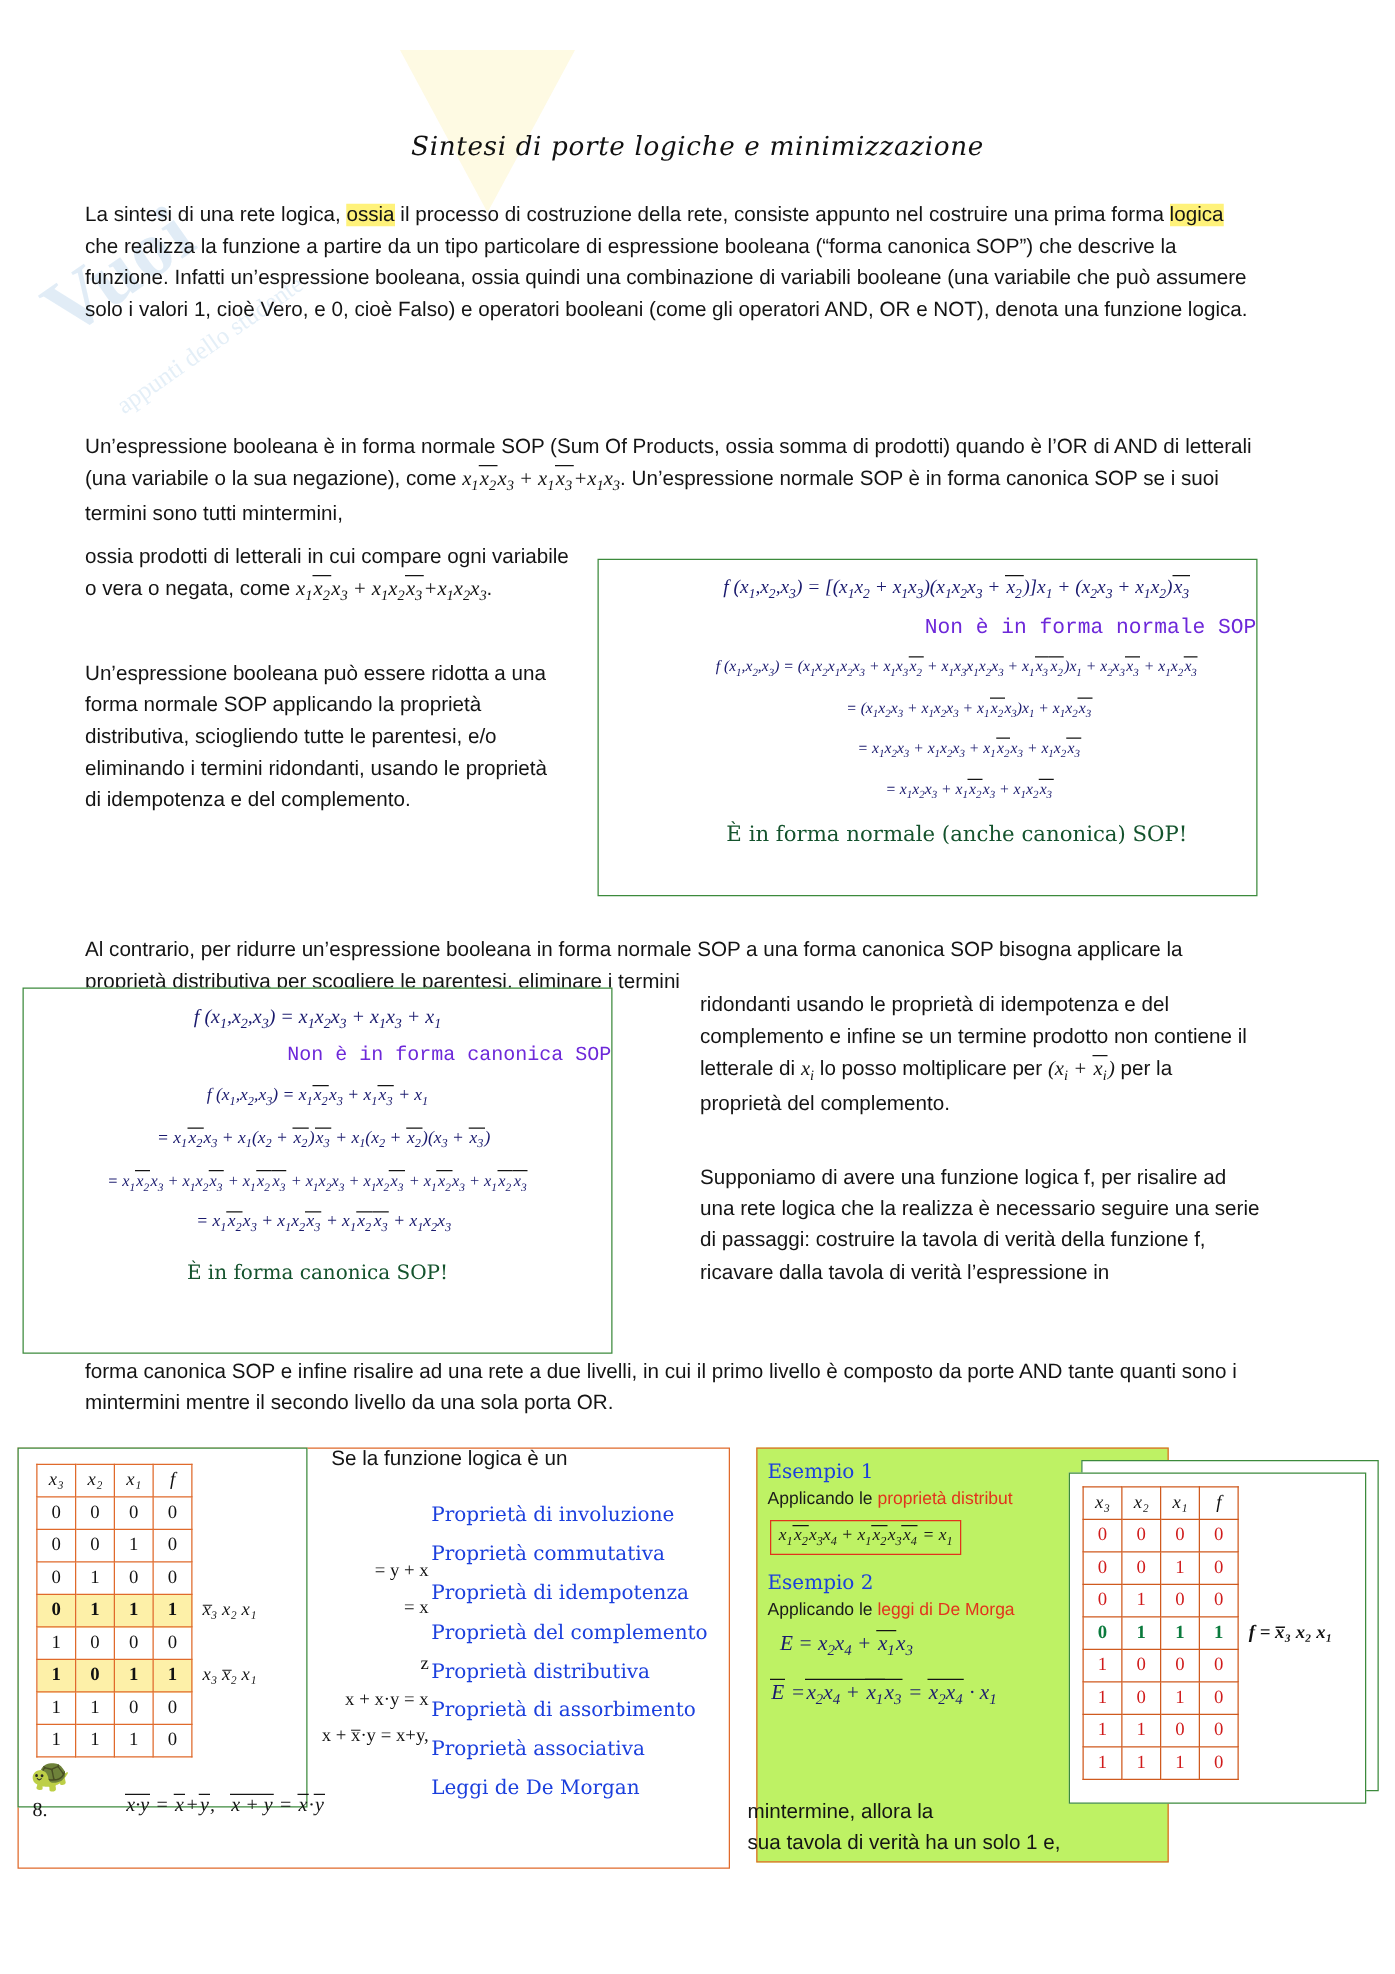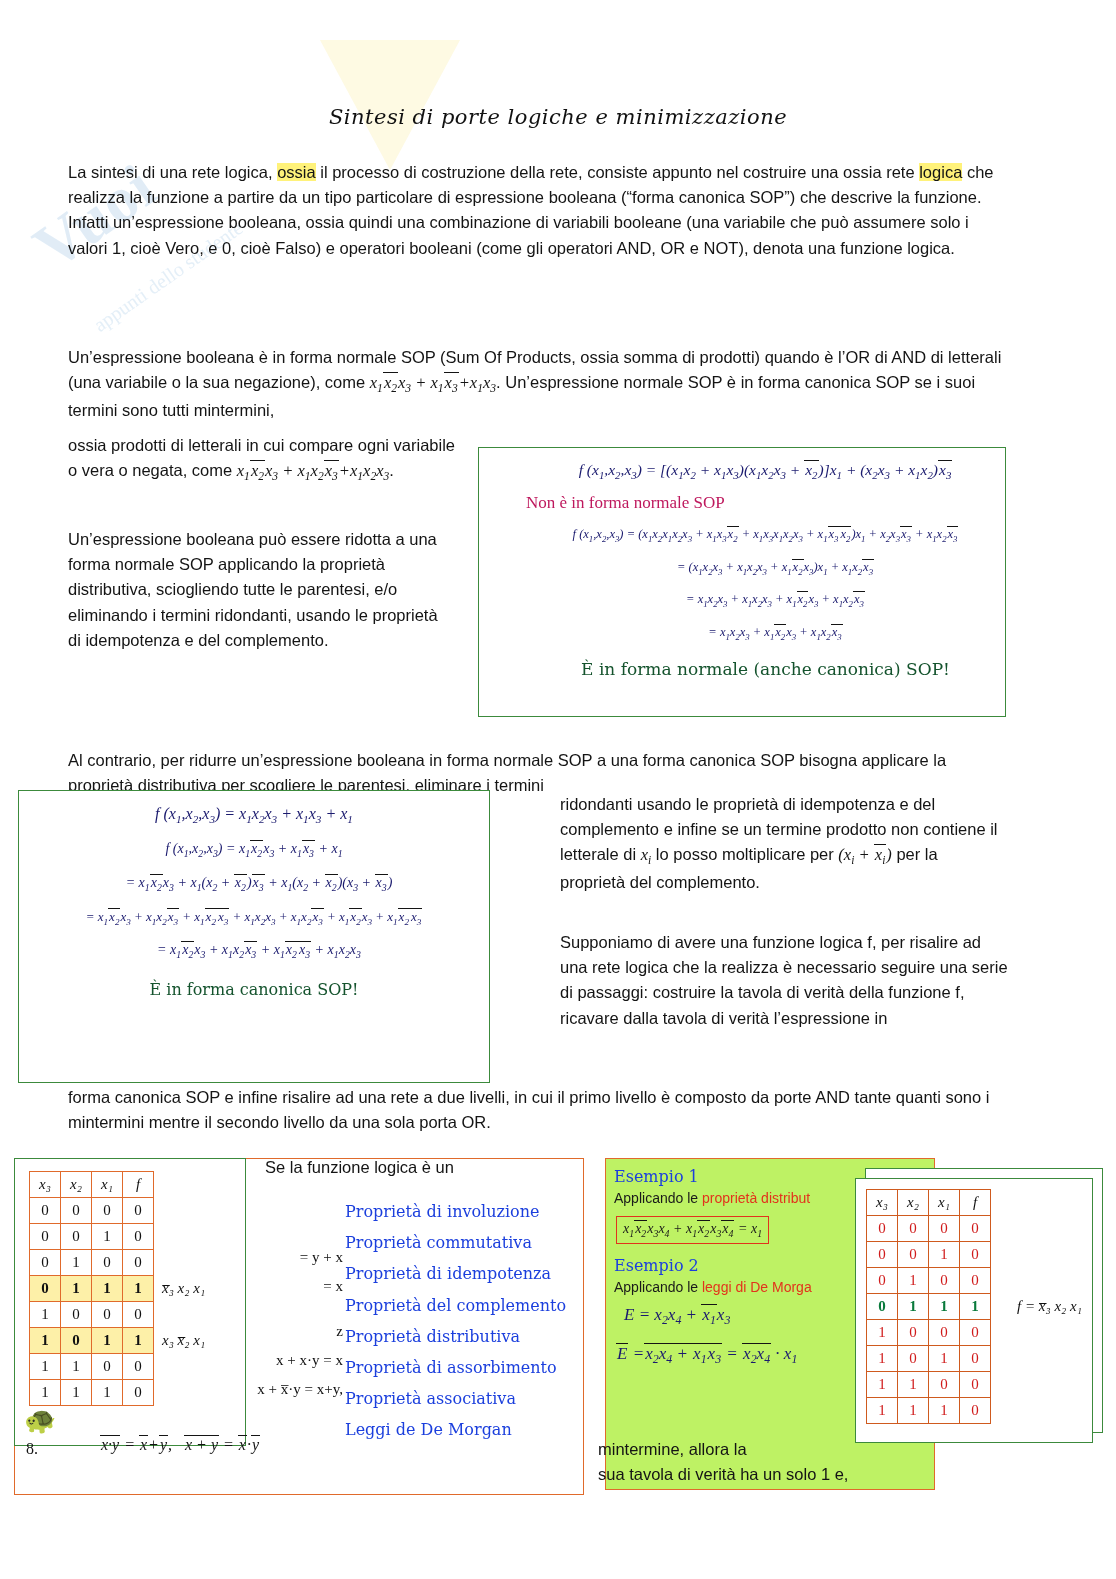--- a/index.html
+++ b/index.html
@@ -85,23 +85,23 @@
   }
   .box-orange { border-color:#e06a2b; }
   .formula {
     font-family:"Liberation Serif", serif;
     font-style:italic;
     color:#1a1a6e;
     text-align:center;
     white-space:nowrap;
   }
   .caption-red {
-    font-family:Liberation Serif, serif;
-    color:#be185d;
-    text-align:left;
+    font-family:Liberation Mono, monospace;
+    color:#6d28d9;
+    text-align:right;
     font-size:17px;
   }
   .caption-blue {
     font-family:"DejaVu Serif", serif;
     color:#14532d;
     text-align:center;
     font-size:17px;
   }
 
   
@@ -161,21 +161,21 @@
   <div class="watermark">
     <div class="wm-shape"></div>
     <div class="wm-text">Vuoi</div>
     <div class="wm-sub">appunti dello studente</div>
   </div>
 
   <h1 class="title">Sintesi di porte logiche e minimizzazione</h1>
 
   <p class="para" style="left:68px; top:160px; width:935px;">
     <span>La sintesi di una rete logica, </span><span class="hl">ossia</span><span> il processo di costruzione della rete, consiste appunto nel</span>
-    <span>costruire una ossia rete </span><span class="hl">logica</span><span> che realizza la funzione a partire da un tipo particolare di</span>
+    <span>costruire una prima forma </span><span class="hl">logica</span><span> che realizza la funzione a partire da un tipo particolare di</span>
     <span>espressione booleana (“forma canonica SOP”) che descrive la funzione. Infatti un’espressione booleana, ossia quindi una combinazione di variabili booleane (una variabile che può assumere solo i valori 1, cioè Vero, e 0, cioè Falso) e operatori booleani (come gli operatori AND, OR e NOT), denota una funzione logica.</span>
   </p>
 
   <p class="para" style="left:68px; top:345px; width:935px;">
     <span>Un’espressione booleana è in forma normale SOP (Sum Of Products, ossia somma di prodotti) quando è l’OR di AND di letterali (una variabile o la sua negazione), come </span><span class="mono-i">x<sub>1</sub><span class="ov">x<sub>2</sub></span>x<sub>3</sub> + x<sub>1</sub><span class="ov">x<sub>3</sub></span>+x<sub>1</sub>x<sub>3</sub></span><span>. Un’espressione normale SOP è in forma canonica SOP se i suoi termini sono tutti mintermini,</span>
   </p>
 
   <p class="para" style="left:68px; top:433px; width:390px;">
     <span>ossia prodotti di letterali in cui compare ogni variabile o vera o negata, come</span>
     <span class="mono-i">x<sub>1</sub><span class="ov">x<sub>2</sub></span>x<sub>3</sub> + x<sub>1</sub>x<sub>2</sub><span class="ov">x<sub>3</sub></span>+x<sub>1</sub>x<sub>2</sub>x<sub>3</sub></span><span>.</span>
@@ -202,20 +202,21 @@
     </div>
     <div class="caption-blue" style="margin-top:18px;">È in forma normale (anche canonica) SOP!</div>
   </div>
 
   <p class="para" style="left:68px; top:748px; width:935px;">Al contrario, per ridurre un’espressione booleana in forma normale SOP a una forma canonica SOP bisogna applicare la proprietà distributiva per scogliere le parentesi, eliminare i termini</p>
 
   <div class="box" style="left:18px; top:790px; width:472px; height:293px;">
     <div class="formula" style="font-size:16px; margin-top:14px;">
       f (x<sub>1</sub>,x<sub>2</sub>,x<sub>3</sub>) = x<sub>1</sub>x<sub>2</sub>x<sub>3</sub> + x<sub>1</sub>x<sub>3</sub> + x<sub>1</sub>
     </div>
+    <div class="caption-red" style="margin-top:10px; font-size:16px;">Non è in forma canonica SOP</div>
     <div class="formula" style="font-size:14px; margin-top:16px;">
       f (x<sub>1</sub>,x<sub>2</sub>,x<sub>3</sub>) = x<sub>1</sub><span class="ov">x<sub>2</sub></span>x<sub>3</sub> + x<sub>1</sub><span class="ov">x<sub>3</sub></span> + x<sub>1</sub>
     </div>
     <div class="formula" style="font-size:14px; margin-top:16px; padding-left:10px;">
       = x<sub>1</sub><span class="ov">x<sub>2</sub></span>x<sub>3</sub> + x<sub>1</sub>(x<sub>2</sub> + <span class="ov">x<sub>2</sub></span>)<span class="ov">x<sub>3</sub></span> + x<sub>1</sub>(x<sub>2</sub> + <span class="ov">x<sub>2</sub></span>)(x<sub>3</sub> + <span class="ov">x<sub>3</sub></span>)
     </div>
     <div class="formula" style="font-size:13px; margin-top:16px;">
       = x<sub>1</sub><span class="ov">x<sub>2</sub></span>x<sub>3</sub> + x<sub>1</sub>x<sub>2</sub><span class="ov">x<sub>3</sub></span> + x<sub>1</sub><span class="ov">x<sub>2</sub></span><span class="ov">x<sub>3</sub></span> + x<sub>1</sub>x<sub>2</sub>x<sub>3</sub> + x<sub>1</sub>x<sub>2</sub><span class="ov">x<sub>3</sub></span> + x<sub>1</sub><span class="ov">x<sub>2</sub></span>x<sub>3</sub> + x<sub>1</sub><span class="ov">x<sub>2</sub></span><span class="ov">x<sub>3</sub></span>
     </div>
     <div class="formula" style="font-size:14px; margin-top:16px; padding-left:10px;">
@@ -379,21 +380,21 @@
             <td class="v">0</td>
             <td class="v">1</td>
             <td class="v">0</td>
             <td class="v">0</td>
           </tr>
           <tr class="hi">
             <td class="v">0</td>
             <td class="v">1</td>
             <td class="v">1</td>
             <td class="v">1</td>
-            <td style="border: none; width: auto; padding-left: 26px; white-space: nowrap; text-align: left; color: rgb(17, 17, 17); font-weight: normal; background: transparent;">f = x̅₃ x₂ x₁</td>
+            <td style="border: none; width: auto; padding-left: 8px; white-space: nowrap; text-align: left; color: rgb(17, 17, 17); font-weight: bold; background: transparent;">f = x̅₃ x₂ x₁</td>
           </tr>
           <tr>
             <td class="v">1</td>
             <td class="v">0</td>
             <td class="v">0</td>
             <td class="v">0</td>
           </tr>
           <tr>
             <td class="v">1</td>
             <td class="v">0</td>

